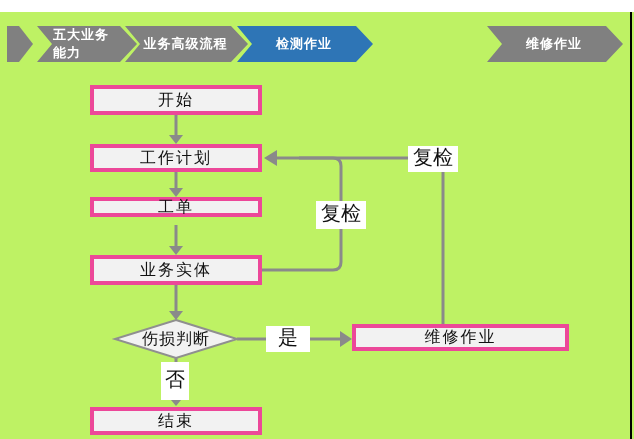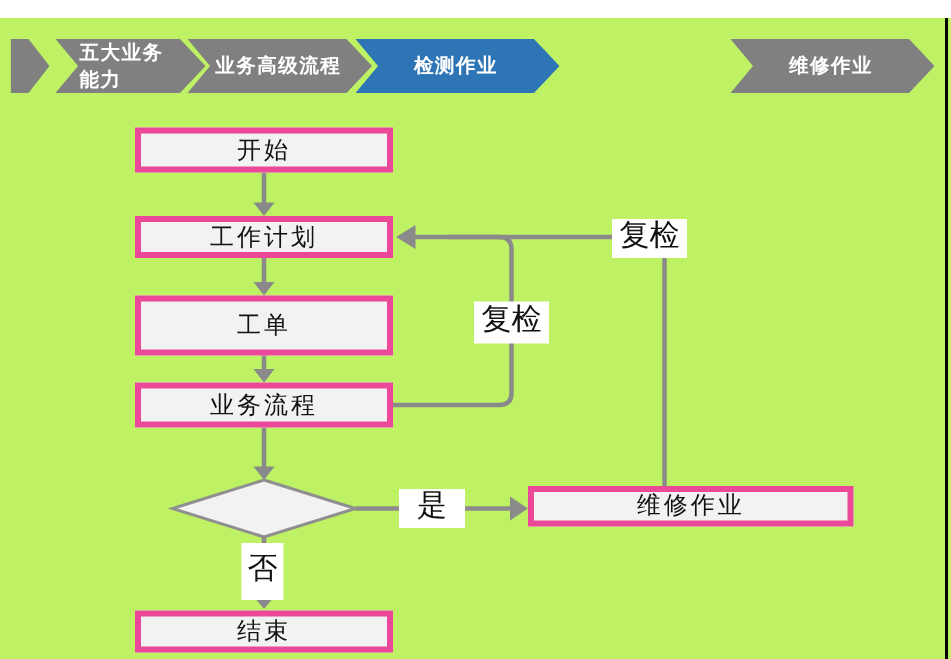--- a/index.html
+++ b/index.html
@@ -33,21 +33,21 @@
   
   .wires { position:absolute; left:0; top:0; }
   .node {
     position:absolute; left:90px; width:172px; background:#f2f2f2;
     border:4px solid #ec4899; box-sizing:border-box;
     display:flex; align-items:center; justify-content:center;
     font-size:16px; color:#111; letter-spacing:2px;
   }
   .n-start   { top:73px;  height:30px; }
   .n-plan    { top:132px; height:28px; }
-  .n-order   { top:185px; height:40px; }
+  .n-order   { top:185px; height:20px; }
   .n-inspect { top:243px; height:30px; }
   .n-repair  { left:352px; width:217px; top:312px; height:27px; }
   .n-end     { top:395px; height:28px; }
 
   .diamond-label {
     position:absolute; left:114px; top:308px; width:124px; height:38px;
     display:flex; align-items:center; justify-content:center;
     font-size:16px; color:#111; letter-spacing:1px;
   }
   .elabel {
@@ -89,21 +89,22 @@
       <polygon points="171,388 181,388 176,394"></polygon>
       <polygon points="340,319 340,335 352,327"></polygon>
       <polygon points="277,138 277,154 264,146"></polygon>
     </g>
     <polygon points="176,308 237,327 176,346 115,327" fill="#f2f2f2" stroke="#8f8f8f" stroke-width="2"></polygon>
   </svg>
 
   <div class="node n-start">开始</div>
   <div class="node n-plan">工作计划</div>
   <div class="node n-order">工单</div>
-  <div class="node n-inspect">业务流程</div>
+  <div class="node n-inspect">业务实体</div>
+  <div class="diamond-label">伤损判断</div>
   <div class="node n-repair">维修作业</div>
   <div class="node n-end">结束</div>
 
   <span class="elabel lbl-outer">复检</span>
   <span class="elabel lbl-inner">复检</span>
   <span class="elabel lbl-yes">是</span>
   <span class="elabel lbl-no">否</span>
 
   <div class="edge-right"></div>
   <div class="edge-bottom"></div>

